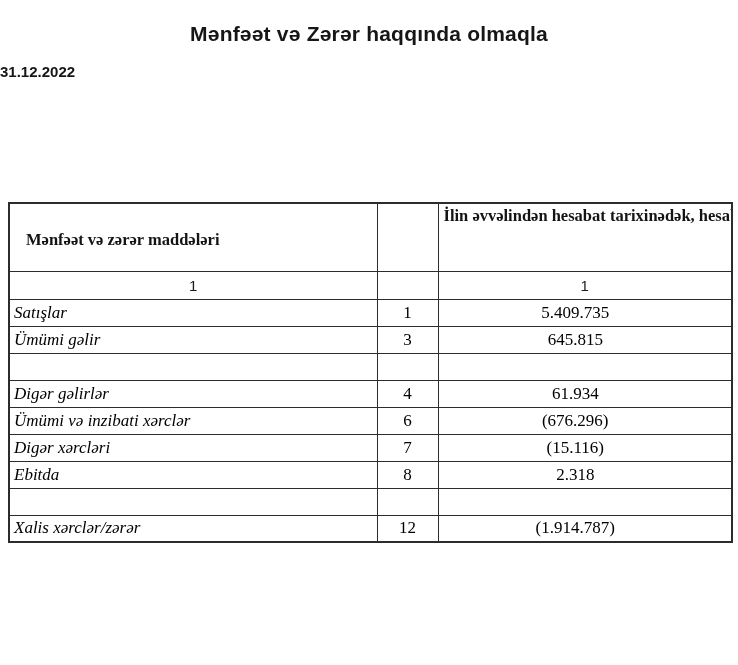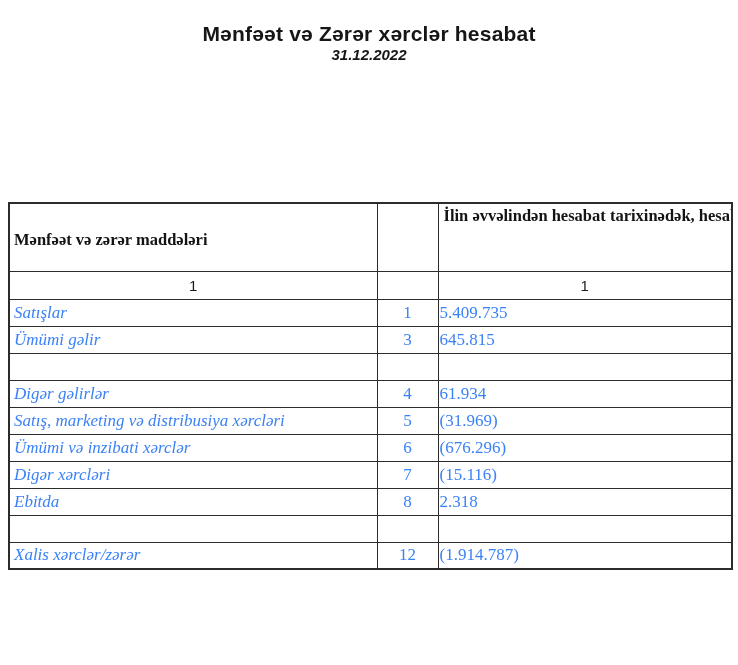--- a/index.html
+++ b/index.html
@@ -20,26 +20,25 @@
     margin: 0;
     padding-top: 22px;
     text-align: center;
     font-family: "Liberation Sans", "DejaVu Sans", sans-serif;
     font-weight: 700;
     font-size: 21px;
     letter-spacing: 0.2px;
     color: #161616;
   }
   .doc-date {
-    text-align: center;
+    margin-top: 17px;
     font-family: "Liberation Sans", "DejaVu Sans", sans-serif;
     font-weight: 700;
     font-size: 15px;
     color: #161616;
-    font-style: italic;
   }
   table.pl-table {
     position: absolute;
     left: 8px;
     top: 202px;
     width: 723px;
     border-collapse: collapse;
     table-layout: fixed;
     border: 2px solid #2c2c2c;
   }
@@ -56,21 +55,21 @@
   tr.head-row { height: 68px; }
   tr.head-row th {
     font-family: "Liberation Serif", "DejaVu Serif", serif;
     font-weight: 700;
     font-size: 16.5px;
     text-align: left;
     color: #141414;
   }
   th.h-items {
     vertical-align: middle;
-    padding: 6px 4px 0 4px;
+    padding: 6px 4px 0 16px;
   }
   th.h-no { vertical-align: middle; }
   th.h-value {
     vertical-align: top;
     padding: 1px 4px 0 5px;
     line-height: 1.32;
     white-space: normal;
   }
 
   tr.sub-row { height: 28px; }
@@ -79,43 +78,43 @@
     font-size: 15px;
     text-align: center;
     vertical-align: middle;
     color: #1b1b1b;
   }
 
   tr.data-row { height: 27px; }
   tr.data-row td {
     font-size: 17px;
     vertical-align: middle;
-    color: #3b82f6;
+    color: #000000;
   }
   td.cell-label {
     font-style: italic;
     padding-left: 4px;
     text-align: left;
   }
   td.cell-no {
     text-align: center;
     font-style: normal;
   }
   td.cell-value {
-    text-align: left;
+    text-align: center;
     padding-right: 20px;
     font-style: normal;
   }
 </style>
 </head>
 <body>
 
 <div class="page">
 
-  <h1 class="doc-title">Mənfəət və Zərər xərclər hesabat</h1>
+  <h1 class="doc-title">Mənfəət və Zərər haqqında olmaqla</h1>
   <div class="doc-date">31.12.2022</div>
 
   <table class="pl-table">
     <colgroup>
       <col class="c-items">
       <col class="c-no">
       <col class="c-value">
     </colgroup>
     <thead>
       <tr class="head-row">
@@ -144,25 +143,20 @@
         <td class="cell-label"></td>
         <td class="cell-no"></td>
         <td class="cell-value"></td>
       </tr>
       <tr class="data-row">
         <td class="cell-label">Digər gəlirlər</td>
         <td class="cell-no">4</td>
         <td class="cell-value">61.934</td>
       </tr>
       <tr class="data-row">
-        <td class="cell-label">Satış, marketing və distribusiya xərcləri</td>
-        <td class="cell-no">5</td>
-        <td class="cell-value">(31.969)</td>
-      </tr>
-      <tr class="data-row">
         <td class="cell-label">Ümümi və inzibati xərclər</td>
         <td class="cell-no">6</td>
         <td class="cell-value">(676.296)</td>
       </tr>
       <tr class="data-row">
         <td class="cell-label">Digər xərcləri</td>
         <td class="cell-no">7</td>
         <td class="cell-value">(15.116)</td>
       </tr>
       <tr class="data-row">

